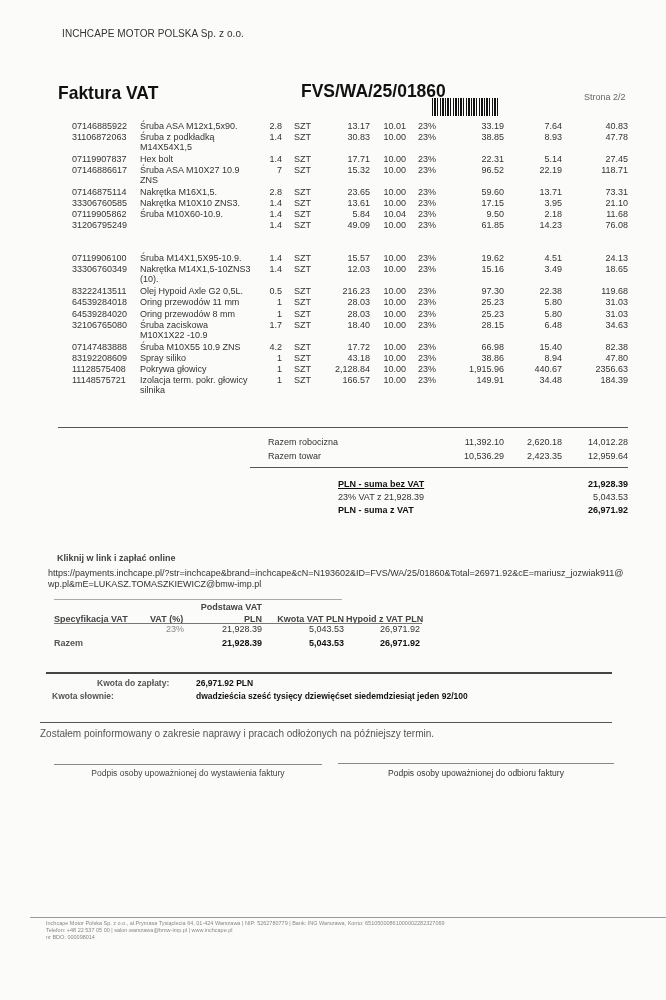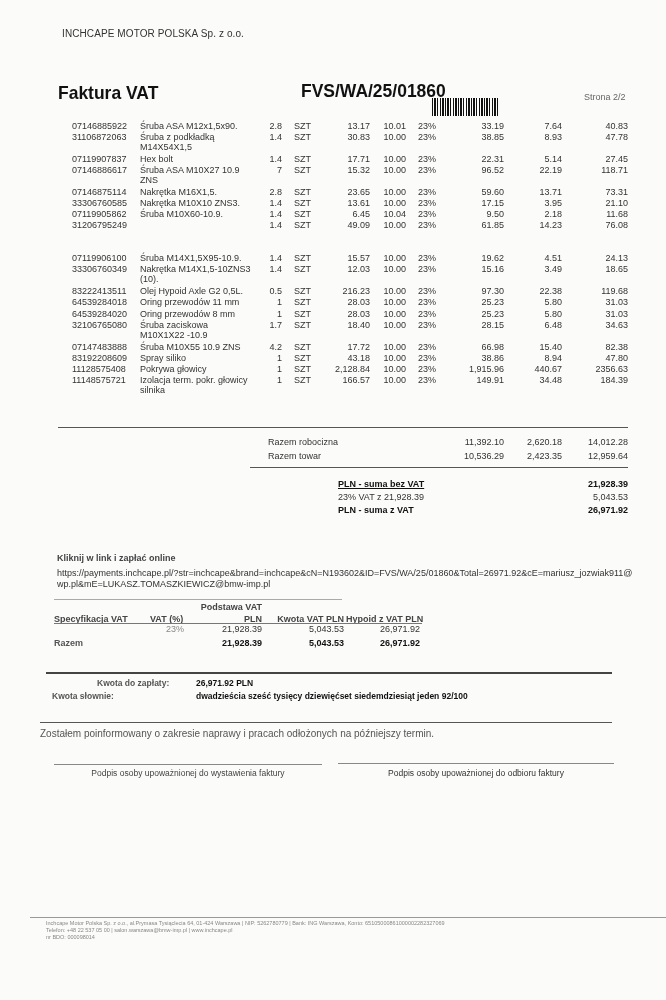--- a/index.html
+++ b/index.html
@@ -32,21 +32,21 @@
     .c-vatamt { left:522px; width:40px; text-align:right; }
     .c-gross { left:590px; width:38px; text-align:right; }
 
     .hr { position:absolute; height:0; border-top:1px solid #555; }
     .sum { font-size:9px; color:#333; }
     .sum span { position:absolute; white-space:nowrap; }
     .bold { font-weight:bold; color:#111; }
     .r { text-align:right; }
 
     .pay-title { left:57px; top:553px; font-size:9px; font-weight:bold; color:#444; }
-    .pay-link { left:57px; top:568px; width:580px; font-size:9px; color:#333; line-height:11px; word-break:break-all; }
+    .pay-link { left:48px; top:568px; width:580px; font-size:9px; color:#333; line-height:11px; word-break:break-all; }
 
     .vt { font-size:9px; color:#333; }
     .vt span { position:absolute; white-space:nowrap; }
 
     .paybox { font-size:8.5px; color:#333; }
     .paybox span { position:absolute; white-space:nowrap; }
 
     .note { left:40px; top:728px; font-size:10px; color:#555; }
     .sig { font-size:8.5px; color:#444; }
     .footer { left:46px; top:920px; font-size:5.5px; color:#888; line-height:7px; width:520px; }
@@ -132,21 +132,21 @@
     <span class="c-vat">23%</span>
     <span class="c-net">17.15</span>
     <span class="c-vatamt">3.95</span>
     <span class="c-gross">21.10</span>
   </div>
   <div class="row" style="height:11px">
     <span class="c-code">07119905862</span>
     <span class="c-name">Śruba M10X60-10.9.</span>
     <span class="c-qty">1.4</span>
     <span class="c-unit">SZT</span>
-    <span class="c-price">6.45</span>
+    <span class="c-price">5.84</span>
     <span class="c-disc">10.04</span>
     <span class="c-vat">23%</span>
     <span class="c-net">9.50</span>
     <span class="c-vatamt">2.18</span>
     <span class="c-gross">11.68</span>
   </div>
   <div class="row" style="height:33px">
     <span class="c-code">31206795249</span>
     <span class="c-qty">1.4</span>
     <span class="c-unit">SZT</span>

